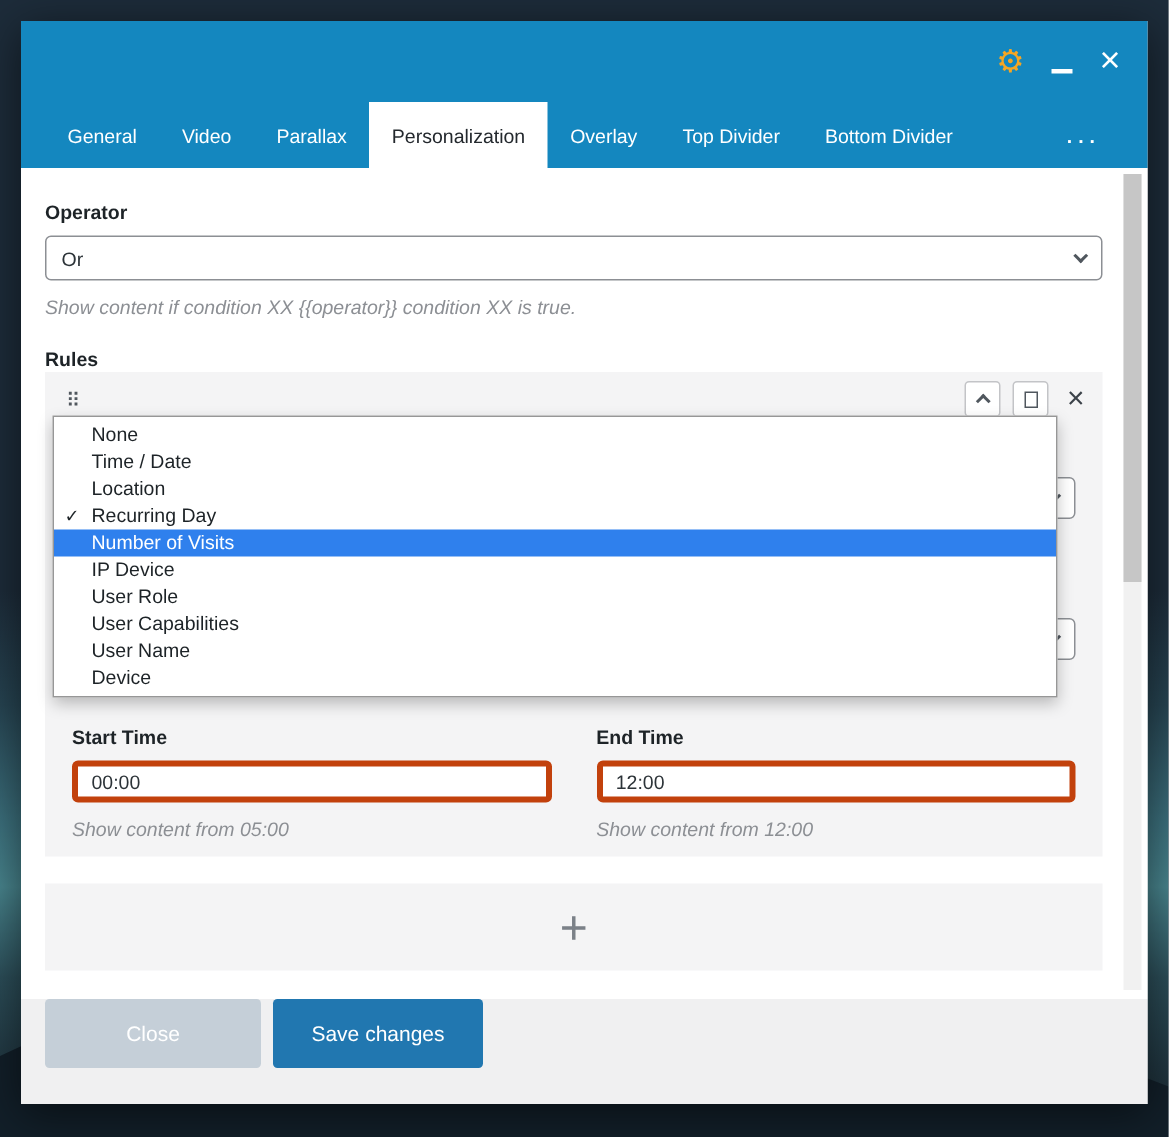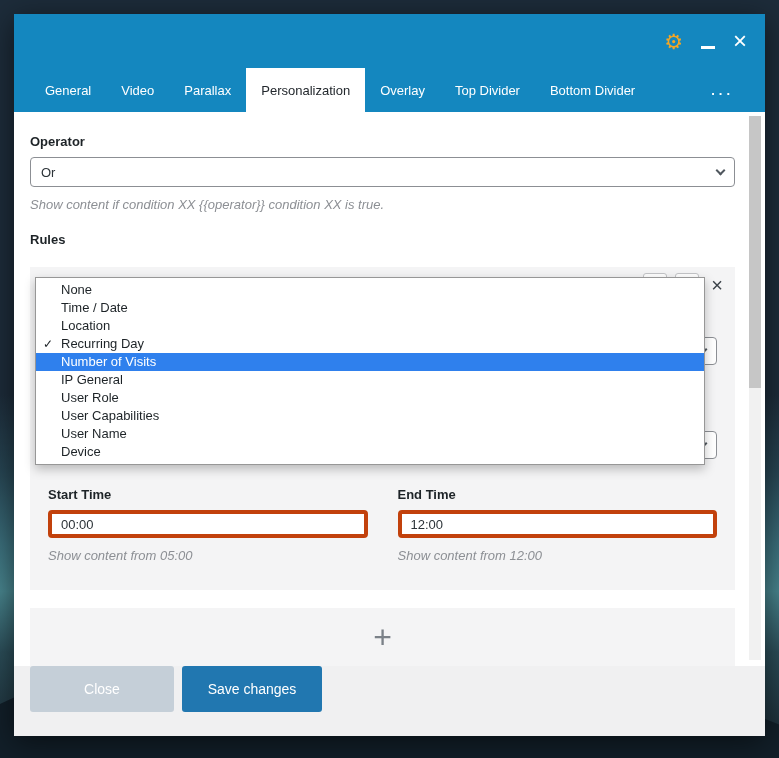--- a/index.html
+++ b/index.html
@@ -42,36 +42,36 @@
   .tab.overflow { margin-left:auto; letter-spacing:4px; font-weight:bold; }
   
   .modal-content { flex:1 1 auto; position:relative; background:#fff; padding:16px 30px 16px 16px; overflow:hidden; }
   .field-label { font-size:13px; font-weight:700; color:#1d2327; margin:6px 0 8px; }
   .select {
     height:30px; border:1px solid #8c8f94; border-radius:4px; background:#fff;
     display:flex; align-items:center; padding:0 10px; font-size:13px; color:#2c3338; cursor:pointer;
   }
   .chev { margin-left:auto; width:7px; height:7px; border-right:2px solid #50575e; border-bottom:2px solid #50575e; transform:rotate(45deg); margin-top:-3px; }
   .help { font-style:italic; color:#8c8f94; font-size:13px; margin-top:10px; }
-  .rules-label { margin-top:20px; margin-bottom:20px; }
+  .rules-label { margin-top:20px; margin-bottom:1px; }
   
   .rule-panel { position:relative; background:#f4f4f5; height:323px; }
   .rule-header { display:flex; align-items:center; padding:6px 8px; }
   .drag-handle { font-size:13px; color:#50575e; padding:2px 6px; cursor:grab; letter-spacing:-1px; }
   .rule-actions { margin-left:auto; display:flex; align-items:center; gap:8px; }
   .icon-btn { width:24px; height:24px; border:1px solid #c3c4c7; background:#fff; border-radius:3px;
     display:flex; align-items:center; justify-content:center; color:#50575e; cursor:pointer; }
   .collapse-chev { width:7px; height:7px; border-left:2px solid #50575e; border-top:2px solid #50575e; transform:rotate(45deg); margin-top:3px; }
   .copy-glyph { width:9px; height:11px; border:1.5px solid #50575e; position:relative; background:#fff; }
   .copy-glyph::after { content:""; position:absolute; left:2px; top:-4px; width:9px; height:11px; border:1.5px solid #50575e; background:#fff; z-index:-1; }
   .delete-btn { border:none; background:none; font-size:20px; color:#3c434a; line-height:1; cursor:pointer; padding:0 4px; }
   .bg-select { position:absolute; left:18px; right:18px; height:28px; border:1px solid #8c8f94; border-radius:4px; background:#fff;
     display:flex; align-items:center; padding:0 10px; cursor:pointer; }
   .bg-select.one { top:70px; } .bg-select.two { top:164px; }
-  .time-row { position:absolute; left:18px; right:18px; top:214px; display:flex; gap:30px; }
+  .time-row { position:absolute; left:18px; right:18px; top:230px; display:flex; gap:30px; }
   .time-col { flex:1; }
   .text-input { width:100%; height:28px; border:4px solid #c2410c; border-radius:4px; padding:0 9px;
     font-size:13px; color:#2c3338; font-family:"Liberation Sans", sans-serif; background:#fff; }
   .time-help { font-style:italic; color:#8c8f94; font-size:13px; margin-top:10px; }
   
   .dropdown { position:absolute; left:21px; top:165px; width:670px; background:#fff;
     border:1px solid #979797; box-shadow:0 4px 10px rgba(0,0,0,.25); z-index:5; padding:3px 0; }
   .dd-item { position:relative; font-size:13px; line-height:18px; padding:0 8px 0 25px; color:#1d2327; white-space:nowrap; cursor:pointer; }
   .dd-item.highlight { background:var(--highlight-blue,#2f80ed); color:#fff; }
   .dd-check { position:absolute; left:7px; top:0; font-size:12px; }
@@ -161,21 +161,21 @@
         </div>
       </div>
     </div>
 
     <div class="dropdown">
         <div class="dd-item">None</div>
         <div class="dd-item">Time / Date</div>
         <div class="dd-item">Location</div>
         <div class="dd-item"><span class="dd-check">✓</span>Recurring Day</div>
         <div class="dd-item highlight">Number of Visits</div>
-        <div class="dd-item">IP General</div>
+        <div class="dd-item">IP Device</div>
         <div class="dd-item">User Role</div>
         <div class="dd-item">User Capabilities</div>
         <div class="dd-item">User Name</div>
         <div class="dd-item">Device</div>
       </div>
 
     <div class="add-panel">
       <span class="plus-ic">+</span>
     </div>
 

